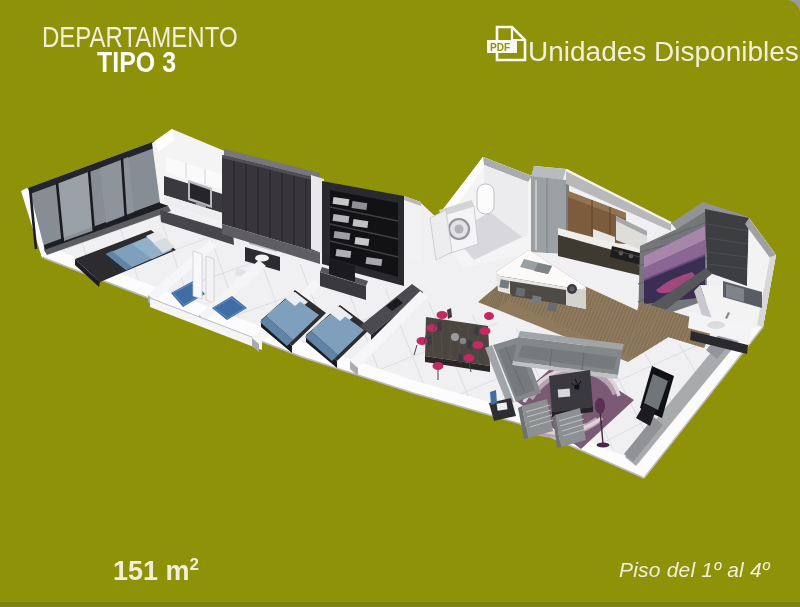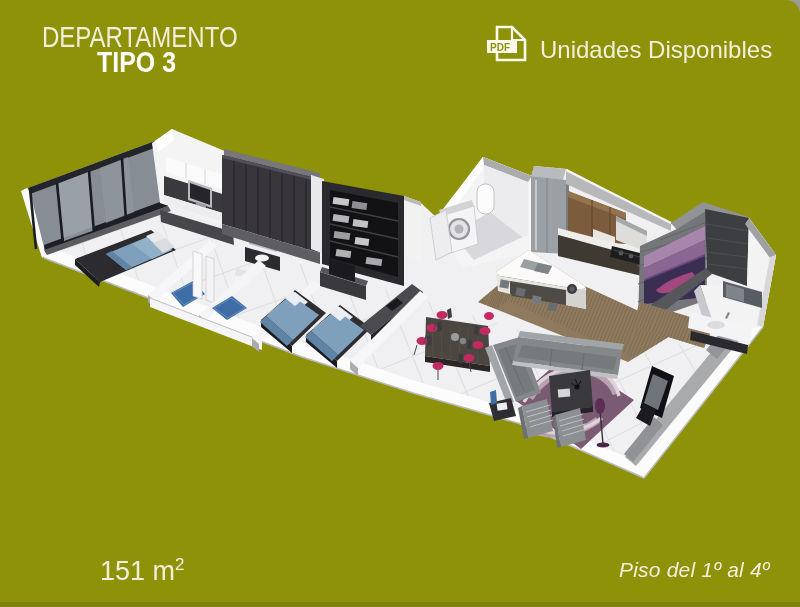--- a/index.html
+++ b/index.html
@@ -408,18 +408,18 @@
   <path d="M723,281 L762,292 L762,308 L723,297 Z" fill="#585d64"></path>
   <path d="M726,284 L744,289 L744,302 L726,297 Z" fill="#7e848c"></path>
 
   </g>
 </svg>
 
 <div class="txt" id="t1" style="left:42px;top:20px;font-size:30px;letter-spacing:0px;transform:scaleX(0.80);transform-origin:0 0;">DEPARTAMENTO</div>
 
 <div class="txt" id="t2" style="left:97px;top:46px;font-size:29px;font-weight:bold;color:#fdfdfb;letter-spacing:0px;transform:scaleX(0.86);transform-origin:0 0;">TIPO 3</div>
 
-<div class="txt" id="t3" style="left:540px;top:36px;font-size:24px;">Unidades Disponibles</div>
-
-<div class="txt" id="t4" style="left:100px;top:555px;font-size:27px;">151 m<sup style="font-size:17px;">2</sup></div>
+<div class="txt" id="t3" style="left:528px;top:36px;font-size:28px;">Unidades Disponibles</div>
+
+<div class="txt" id="t4" style="left:113px;top:555px;font-size:27px;font-weight:bold;">151 m<sup style="font-size:17px;">2</sup></div>
 
 <div class="txt" id="t5" style="left:619px;top:558px;font-size:21px;letter-spacing:0.2px;font-style:italic;">Piso del 1º al 4º</div>
 </div>
 
 </body></html>

